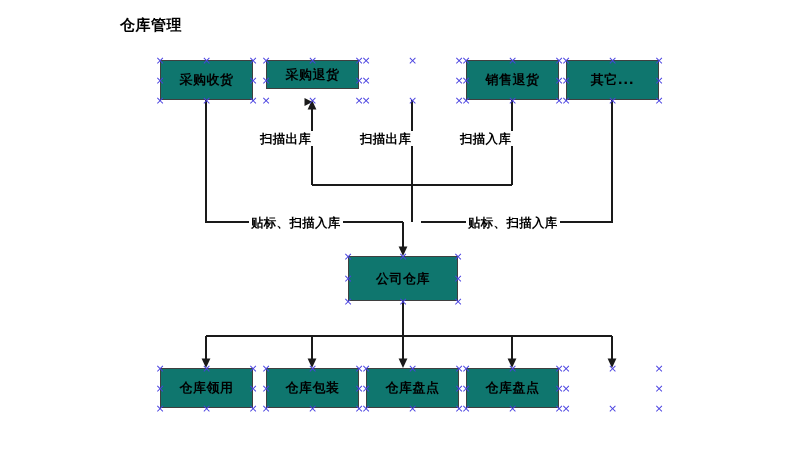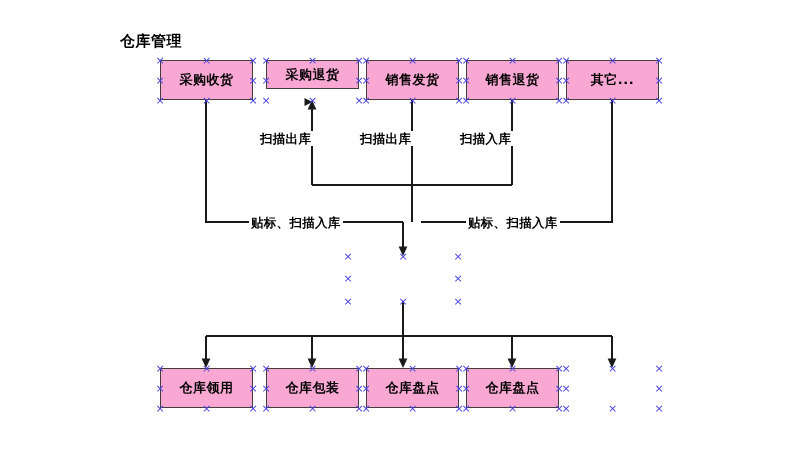--- a/index.html
+++ b/index.html
@@ -9,33 +9,33 @@
     background:#ffffff;
     font-family:"DejaVu Sans","Liberation Sans",sans-serif;
     overflow:hidden;
     position:relative;
   }
   #canvas{position:absolute;left:0;top:0;width:794px;height:471px;}
   #svg-layer{position:absolute;left:0;top:0;width:794px;height:471px;}
 
   .page-title{
     position:absolute;
-    left:120px;top:32px;
+    left:120px;top:16px;
     font-size:15px;
     font-weight:bold;
     color:#000000;
     letter-spacing:0.5px;
     white-space:nowrap;
   }
 
   .node{
     position:absolute;
     box-sizing:border-box;
     border:1px solid #3f3f3f;
-    background:#f9a8d4;
+    background:#0f766e;
     display:flex;
     align-items:center;
     justify-content:center;
     font-size:13px;
     font-weight:bold;
     color:#000000;
     letter-spacing:0.5px;
     white-space:nowrap;
   }
 
@@ -129,30 +129,30 @@
       <polygon points="612,368 607.6,358.5 616.4,358.5"></polygon>
     </g>
   </svg>
 
   <div class="node" style="left:160px;top:60px;width:93px;height:40px;">
     <span>采购收货</span>
   </div>
   <div class="node" style="left:266px;top:60px;width:93px;height:29px;">
     <span>采购退货</span>
   </div>
-  <div class="node" style="left:366px;top:60px;width:93px;height:40px;">
-    <span>销售发货</span>
-  </div>
   <div class="node" style="left:566px;top:60px;width:93px;height:40px;">
     <span>其它...</span>
   </div>
   <div class="node" style="left:466px;top:60px;width:93px;height:40px;">
     <span>销售退货</span>
   </div>
 
+  <div class="node" style="left:348px;top:256px;width:110px;height:45px;">
+    <span>公司仓库</span>
+  </div>
 
   <div class="node" style="left:160px;top:368px;width:93px;height:40px;">
     <span>仓库领用</span>
   </div>
   <div class="node" style="left:266px;top:368px;width:93px;height:40px;">
     <span>仓库包装</span>
   </div>
   <div class="node" style="left:366px;top:368px;width:93px;height:40px;">
     <span>仓库盘点</span>
   </div>

